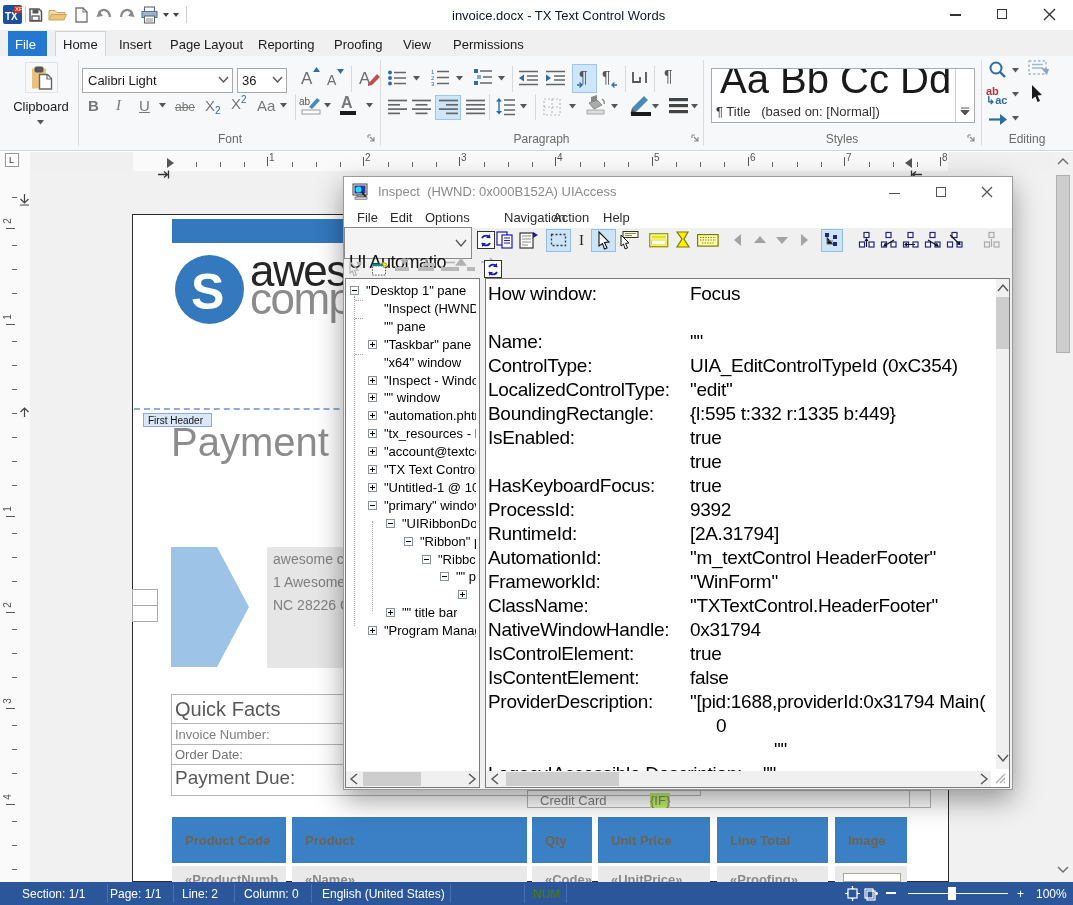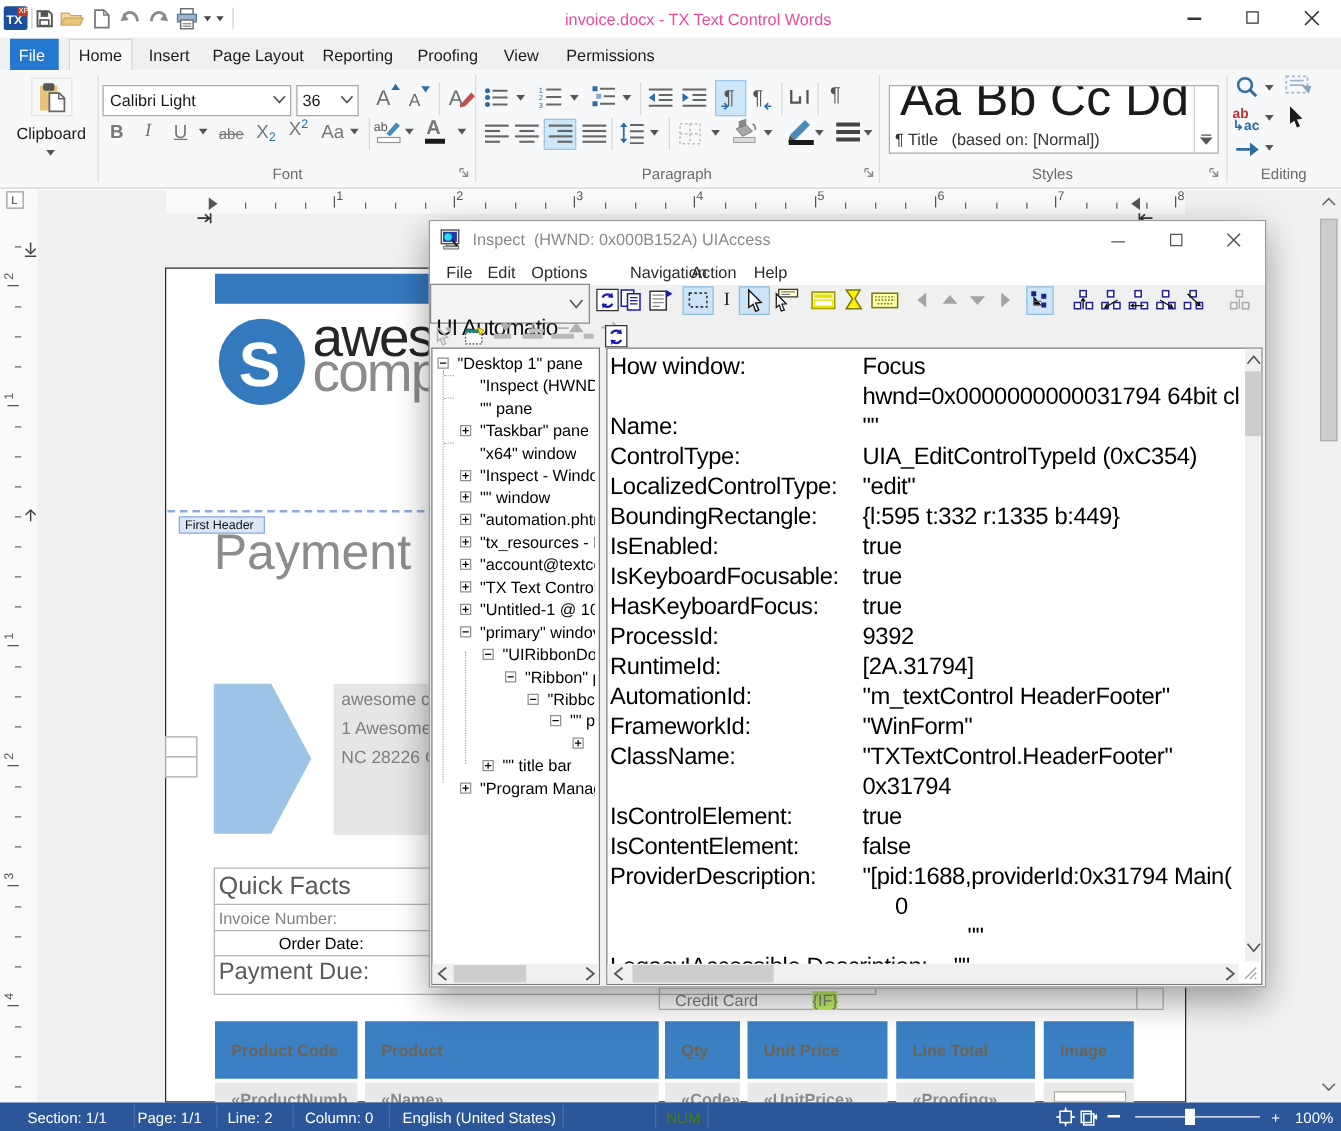--- a/index.html
+++ b/index.html
@@ -44,21 +44,21 @@
     <rect x="5" y="12.5" width="7" height="1" fill="#888"></rect>
     <rect x="5" y="14.5" width="7" height="1" fill="#888"></rect>
   </svg>
 <svg style="left:163px;top:13px" width="7" height="5">
     <path d="M0 0 h6 l-3 4 z" fill="#444"></path>
   </svg>
 <svg style="left:173px;top:13px" width="7" height="5">
     <path d="M0 0 h6 l-3 4 z" fill="#444"></path>
   </svg>
 <div class="ab" style="left:186px;top:6px;width:1px;height:17px;background:#cfcfcf;"></div>
-<div class="t" style="left:452px;top:8px;font-size:13px;color:#ec4899;">invoice.docx - TX Text Control Words</div>
+<div class="t" style="left:452px;top:8px;font-size:13px;color:#0f172a;">invoice.docx - TX Text Control Words</div>
 <div class="ab" style="left:950px;top:14px;width:11px;height:1.5px;background:#333;"></div>
 <div class="ab" style="left:997px;top:9px;width:10px;height:10px;border:1.4px solid #333;"></div>
 <svg style="left:1044px;top:9px" width="12" height="12">
     <path d="M0 0 L11 11 M11 0 L0 11" stroke="#333" stroke-width="1.4"></path>
   </svg>
 <div class="ab" style="left:0;top:30px;width:1073px;height:26px;background:#f0f0f0;"></div>
 <div class="ab" style="left:8px;top:31px;width:39px;height:25px;background:#2478d0;"></div>
 <div class="t" style="left:15px;top:37px;font-size:13px;color:#fff;">File</div>
 <div class="ab" style="left:55px;top:31px;width:51px;height:25px;background:#f7f8f9;border:1px solid #d4d4d4;border-bottom:none;"></div>
 <div class="t" style="left:63px;top:37px;font-size:13px;color:#1a1a1a;">Home</div>
@@ -417,21 +417,21 @@
 <div class="ab" style="left:267px;top:547px;width:330px;height:121px;background:#e7e6e6;"></div>
 <div class="t" style="left:273px;top:551px;font-size:14px;color:#7f7f7f;">awesome company</div>
 <div class="t" style="left:273px;top:574px;font-size:14px;color:#7f7f7f;">1 Awesome Street</div>
 <div class="t" style="left:273px;top:597px;font-size:14px;color:#7f7f7f;">NC 28226 Charlotte</div>
 <div class="ab" style="left:171px;top:694px;width:530px;height:102px;border:1px solid #b5b5b5;"></div>
 <div class="ab" style="left:171px;top:723px;width:530px;height:1px;background:#b5b5b5;"></div>
 <div class="ab" style="left:171px;top:744px;width:530px;height:1px;background:#b5b5b5;"></div>
 <div class="ab" style="left:171px;top:764px;width:530px;height:1px;background:#b5b5b5;"></div>
 <div class="t" style="left:175px;top:698px;font-size:20px;color:#595959;">Quick Facts</div>
 <div class="t" style="left:175px;top:727px;font-size:13px;color:#808080;">Invoice Number:</div>
-<div class="t" style="left:175px;top:747px;font-size:13px;color:#000000;margin-left:48px;">Order Date:</div>
+<div class="t" style="left:175px;top:747px;font-size:13px;color:#737373;">Order Date:</div>
 <div class="t" style="left:175px;top:767px;font-size:19px;color:#595959;">Payment Due:</div>
 <div class="ab" style="left:527px;top:790px;width:404px;height:18px;border:1px solid #b5b5b5;"></div>
 <div class="t" style="left:540px;top:793px;font-size:13px;color:#7f7f7f;">Credit Card</div>
 <div class="t" style="left:650px;top:793px;font-size:13px;color:#7f7f7f;background:#bef264;">{IF}</div>
 <div class="ab" style="left:909px;top:790px;width:1px;height:18px;background:#b5b5b5;"></div>
 <div class="ab" style="left:172px;top:817px;width:114px;height:46px;background:#3b80c4;"></div>
 <div class="t" style="left:185px;top:833px;font-size:13px;font-weight:bold;color:#6b6355;">Product Code</div>
 <div class="ab" style="left:292px;top:817px;width:235px;height:46px;background:#3b80c4;"></div>
 <div class="t" style="left:305px;top:833px;font-size:13px;font-weight:bold;color:#6b6355;">Product</div>
 <div class="ab" style="left:532px;top:817px;width:60px;height:46px;background:#3b80c4;"></div>
@@ -696,45 +696,44 @@
     <path d="M7 0 L1 5 L7 10" stroke="#555" stroke-width="1.4" fill="none"></path>
   </svg>
 <svg style="left:468px;top:774px" width="8" height="10">
     <path d="M1 0 L7 5 L1 10" stroke="#555" stroke-width="1.4" fill="none"></path>
   </svg>
 <div class="ab" style="left:363px;top:772px;width:58px;height:14px;background:#cdcdcd;"></div>
 <div class="ab" style="left:485px;top:278px;width:525px;height:510px;background:#fff;border:1px solid #7a7a7a;"></div>
 <div class="ab" style="left:487px;top:280px;width:505px;height:492px;overflow:hidden;">
 <div class="t" style="left:1px;top:3px;font-size:19px;color:#000;letter-spacing:-0.3px;">How window:</div>
 <div class="t" style="left:203px;top:3px;font-size:19px;color:#000;letter-spacing:-0.3px;">Focus</div>
-<div class="t" style="left:203px;top:27px;font-size:19px;color:#000;letter-spacing:-0.3px;">hwnd=0x0000000000031794 64bit cl</div>
 <div class="t" style="left:1px;top:51px;font-size:19px;color:#000;letter-spacing:-0.3px;">Name:</div>
 <div class="t" style="left:203px;top:51px;font-size:19px;color:#000;letter-spacing:-0.3px;">""</div>
 <div class="t" style="left:1px;top:75px;font-size:19px;color:#000;letter-spacing:-0.3px;">ControlType:</div>
 <div class="t" style="left:203px;top:75px;font-size:19px;color:#000;letter-spacing:-0.3px;">UIA_EditControlTypeId (0xC354)</div>
 <div class="t" style="left:1px;top:99px;font-size:19px;color:#000;letter-spacing:-0.3px;">LocalizedControlType:</div>
 <div class="t" style="left:203px;top:99px;font-size:19px;color:#000;letter-spacing:-0.3px;">"edit"</div>
 <div class="t" style="left:1px;top:123px;font-size:19px;color:#000;letter-spacing:-0.3px;">BoundingRectangle:</div>
 <div class="t" style="left:203px;top:123px;font-size:19px;color:#000;letter-spacing:-0.3px;">{l:595 t:332 r:1335 b:449}</div>
 <div class="t" style="left:1px;top:147px;font-size:19px;color:#000;letter-spacing:-0.3px;">IsEnabled:</div>
 <div class="t" style="left:203px;top:147px;font-size:19px;color:#000;letter-spacing:-0.3px;">true</div>
-<div class="t" style="left:1px;top:171px;font-size:19px;color:#000;letter-spacing:-0.3px;">IsKeyboardFocusable:</div>
 <div class="t" style="left:203px;top:171px;font-size:19px;color:#000;letter-spacing:-0.3px;">true</div>
 <div class="t" style="left:1px;top:195px;font-size:19px;color:#000;letter-spacing:-0.3px;">HasKeyboardFocus:</div>
 <div class="t" style="left:203px;top:195px;font-size:19px;color:#000;letter-spacing:-0.3px;">true</div>
 <div class="t" style="left:1px;top:219px;font-size:19px;color:#000;letter-spacing:-0.3px;">ProcessId:</div>
 <div class="t" style="left:203px;top:219px;font-size:19px;color:#000;letter-spacing:-0.3px;">9392</div>
 <div class="t" style="left:1px;top:243px;font-size:19px;color:#000;letter-spacing:-0.3px;">RuntimeId:</div>
 <div class="t" style="left:203px;top:243px;font-size:19px;color:#000;letter-spacing:-0.3px;">[2A.31794]</div>
 <div class="t" style="left:1px;top:267px;font-size:19px;color:#000;letter-spacing:-0.3px;">AutomationId:</div>
 <div class="t" style="left:203px;top:267px;font-size:19px;color:#000;letter-spacing:-0.3px;">"m_textControl HeaderFooter"</div>
 <div class="t" style="left:1px;top:291px;font-size:19px;color:#000;letter-spacing:-0.3px;">FrameworkId:</div>
 <div class="t" style="left:203px;top:291px;font-size:19px;color:#000;letter-spacing:-0.3px;">"WinForm"</div>
 <div class="t" style="left:1px;top:315px;font-size:19px;color:#000;letter-spacing:-0.3px;">ClassName:</div>
 <div class="t" style="left:203px;top:315px;font-size:19px;color:#000;letter-spacing:-0.3px;">"TXTextControl.HeaderFooter"</div>
+<div class="t" style="left:1px;top:339px;font-size:19px;color:#000;letter-spacing:-0.3px;">NativeWindowHandle:</div>
 <div class="t" style="left:203px;top:339px;font-size:19px;color:#000;letter-spacing:-0.3px;">0x31794</div>
 <div class="t" style="left:1px;top:363px;font-size:19px;color:#000;letter-spacing:-0.3px;">IsControlElement:</div>
 <div class="t" style="left:203px;top:363px;font-size:19px;color:#000;letter-spacing:-0.3px;">true</div>
 <div class="t" style="left:1px;top:387px;font-size:19px;color:#000;letter-spacing:-0.3px;">IsContentElement:</div>
 <div class="t" style="left:203px;top:387px;font-size:19px;color:#000;letter-spacing:-0.3px;">false</div>
 <div class="t" style="left:1px;top:411px;font-size:19px;color:#000;letter-spacing:-0.3px;">ProviderDescription:</div>
 <div class="t" style="left:203px;top:411px;font-size:19px;color:#000;letter-spacing:-0.3px;">"[pid:1688,providerId:0x31794 Main(</div>
 <div class="t" style="left:229px;top:435px;font-size:19px;color:#000;letter-spacing:-0.3px;">0</div>
 <div class="t" style="left:287px;top:459px;font-size:19px;color:#000;letter-spacing:-0.3px;">""</div>
 <div class="t" style="left:1px;top:483px;font-size:19px;color:#000;letter-spacing:-0.3px;">LegacyIAccessible.Description:</div>

